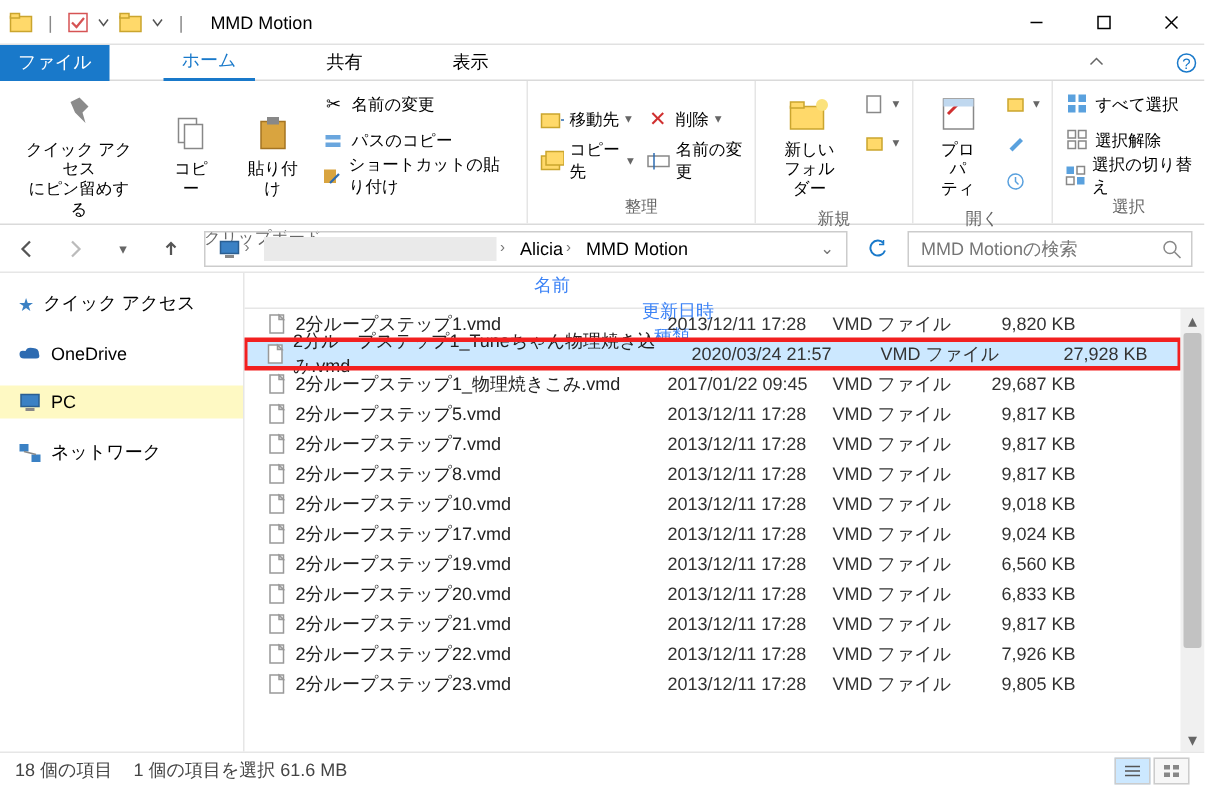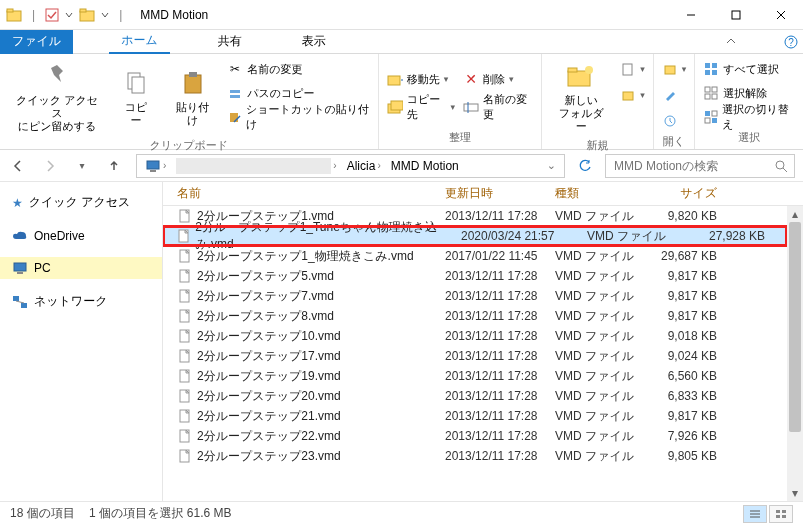--- a/index.html
+++ b/index.html
@@ -35,21 +35,21 @@
   .crumb { display:flex; align-items:center; gap:2px; padding:0 4px;}
   .crumb .chev { color:#777; font-size:10px;}
   .searchbox { width:190px; height:24px; border:1px solid #cccccc; display:flex; align-items:center; padding:0 6px; color:#777;}
   .searchbox input { border:none; outline:none; flex:1; font-size:12px; color:#777; background:transparent;}
   .content { display:flex; flex:1; min-height:0;}
   .sidebar { width:187px; border-right:1px solid #e6e6e6; padding:8px 0;}
   .nav-item { display:flex; align-items:center; gap:6px; padding:4px 12px; cursor:pointer;}
   .nav-item.selected { background:#fef9c3;}
   .nav-group-gap { height:10px;}
   .filepane { flex:1; display:flex; flex-direction:column; min-height:0;}
-  .headers { display:flex; height:24px; align-items:center; border-bottom:1px solid #e6e6e6; color:#a16207; font-size:12px;}
+  .headers { display:flex; height:24px; align-items:center; border-bottom:1px solid #e6e6e6; color:#3b82f6; font-size:12px;flex-direction:column;}
   .col-name { width:282px; padding-left:14px;}
   .col-date { width:110px;}
   .col-type { width:94px;}
   .col-size { width:90px; text-align:right; padding-right:22px;}
   .filelist { flex:1; overflow:hidden;}
   .row { display:flex; height:20px; align-items:center; font-size:12px; color:#222;}
   .row.selected { background:#cce8ff;}
   .row.highlighted { outline:3px solid #f22020; outline-offset:-2px;gap:16px;}
   .cell-name { width:282px; display:flex; align-items:center; gap:4px; padding-left:14px;}
   .cell-date { width:110px; color:#333;}
@@ -278,20 +278,31 @@
             </div>
             <span style="font-size:9px;color:#666;">▾</span>
           </div>
       </div>
     </div>
     <div class="group-label">新規</div>
   </div>
 
   <div class="group">
     <div class="g-body">
+      <div class="big-btn">
+        <div class="icon">
+            <svg width="28" height="28">
+              <rect x="4" y="4" width="20" height="20" fill="#fff" stroke="#888"></rect>
+              <path d="M7 14 L14 7" stroke="#d03030" stroke-width="2"></path>
+              <rect x="4" y="4" width="20" height="5" fill="#c0d8ef"></rect>
+            </svg>
+          </div>
+        <div class="label" style="white-space:pre-line;">プロパ
+ティ</div>
+      </div>
       <div class="col" style="gap:4px;">
         <div class="small-row">
             <div class="icon">
               <svg width="14" height="14">
                 <rect x="2" y="4" width="10" height="8" fill="#ffd96a" stroke="#caa52e"></rect>
               </svg>
             </div>
             <span style="font-size:9px;color:#666;">▾</span>
           </div>
         <div class="small-row">
@@ -492,21 +503,21 @@
           <div class="row">
             <div class="cell-name">
               <span class="fileicon">
                 <svg width="14" height="14">
                   <rect x="2" y="1" width="9" height="12" fill="#fff" stroke="#999"></rect>
                   <path d="M8 1 L11 4 L8 4 Z" fill="#ddd" stroke="#999"></path>
                 </svg>
               </span>
               <span>2分ループステップ1_物理焼きこみ.vmd</span>
             </div>
-            <div class="cell-date">2017/01/22 11:45</div>
+            <div class="cell-date">2017/01/22 09:45</div>
             <div class="cell-type">VMD ファイル</div>
             <div class="cell-size">29,687 KB</div>
           </div>
           <div class="row">
             <div class="cell-name">
               <span class="fileicon">
                 <svg width="14" height="14">
                   <rect x="2" y="1" width="9" height="12" fill="#fff" stroke="#999"></rect>
                   <path d="M8 1 L11 4 L8 4 Z" fill="#ddd" stroke="#999"></path>
                 </svg>

